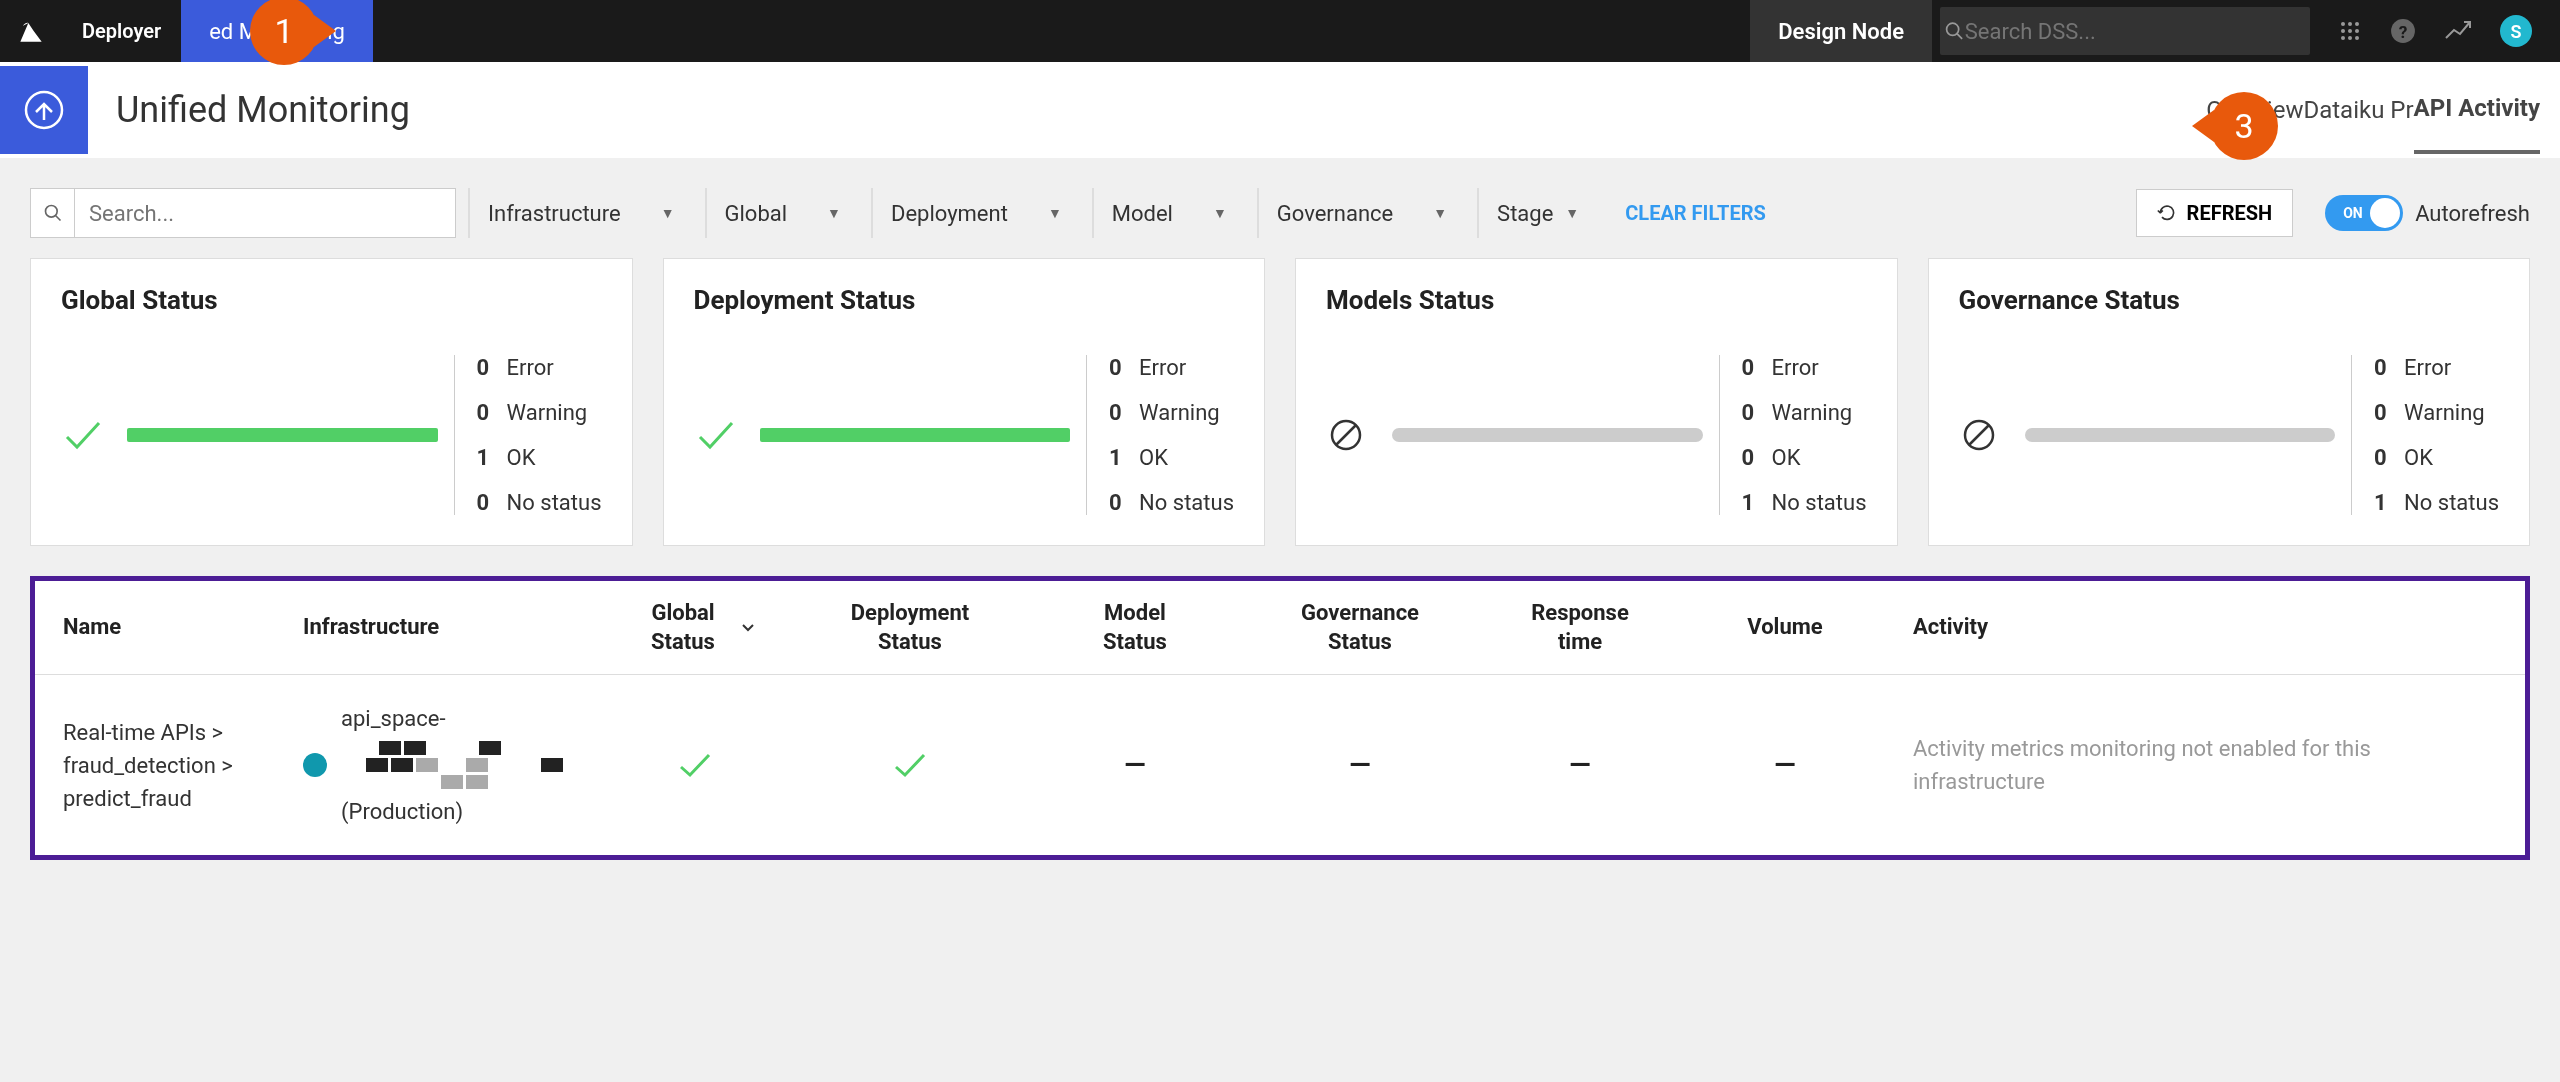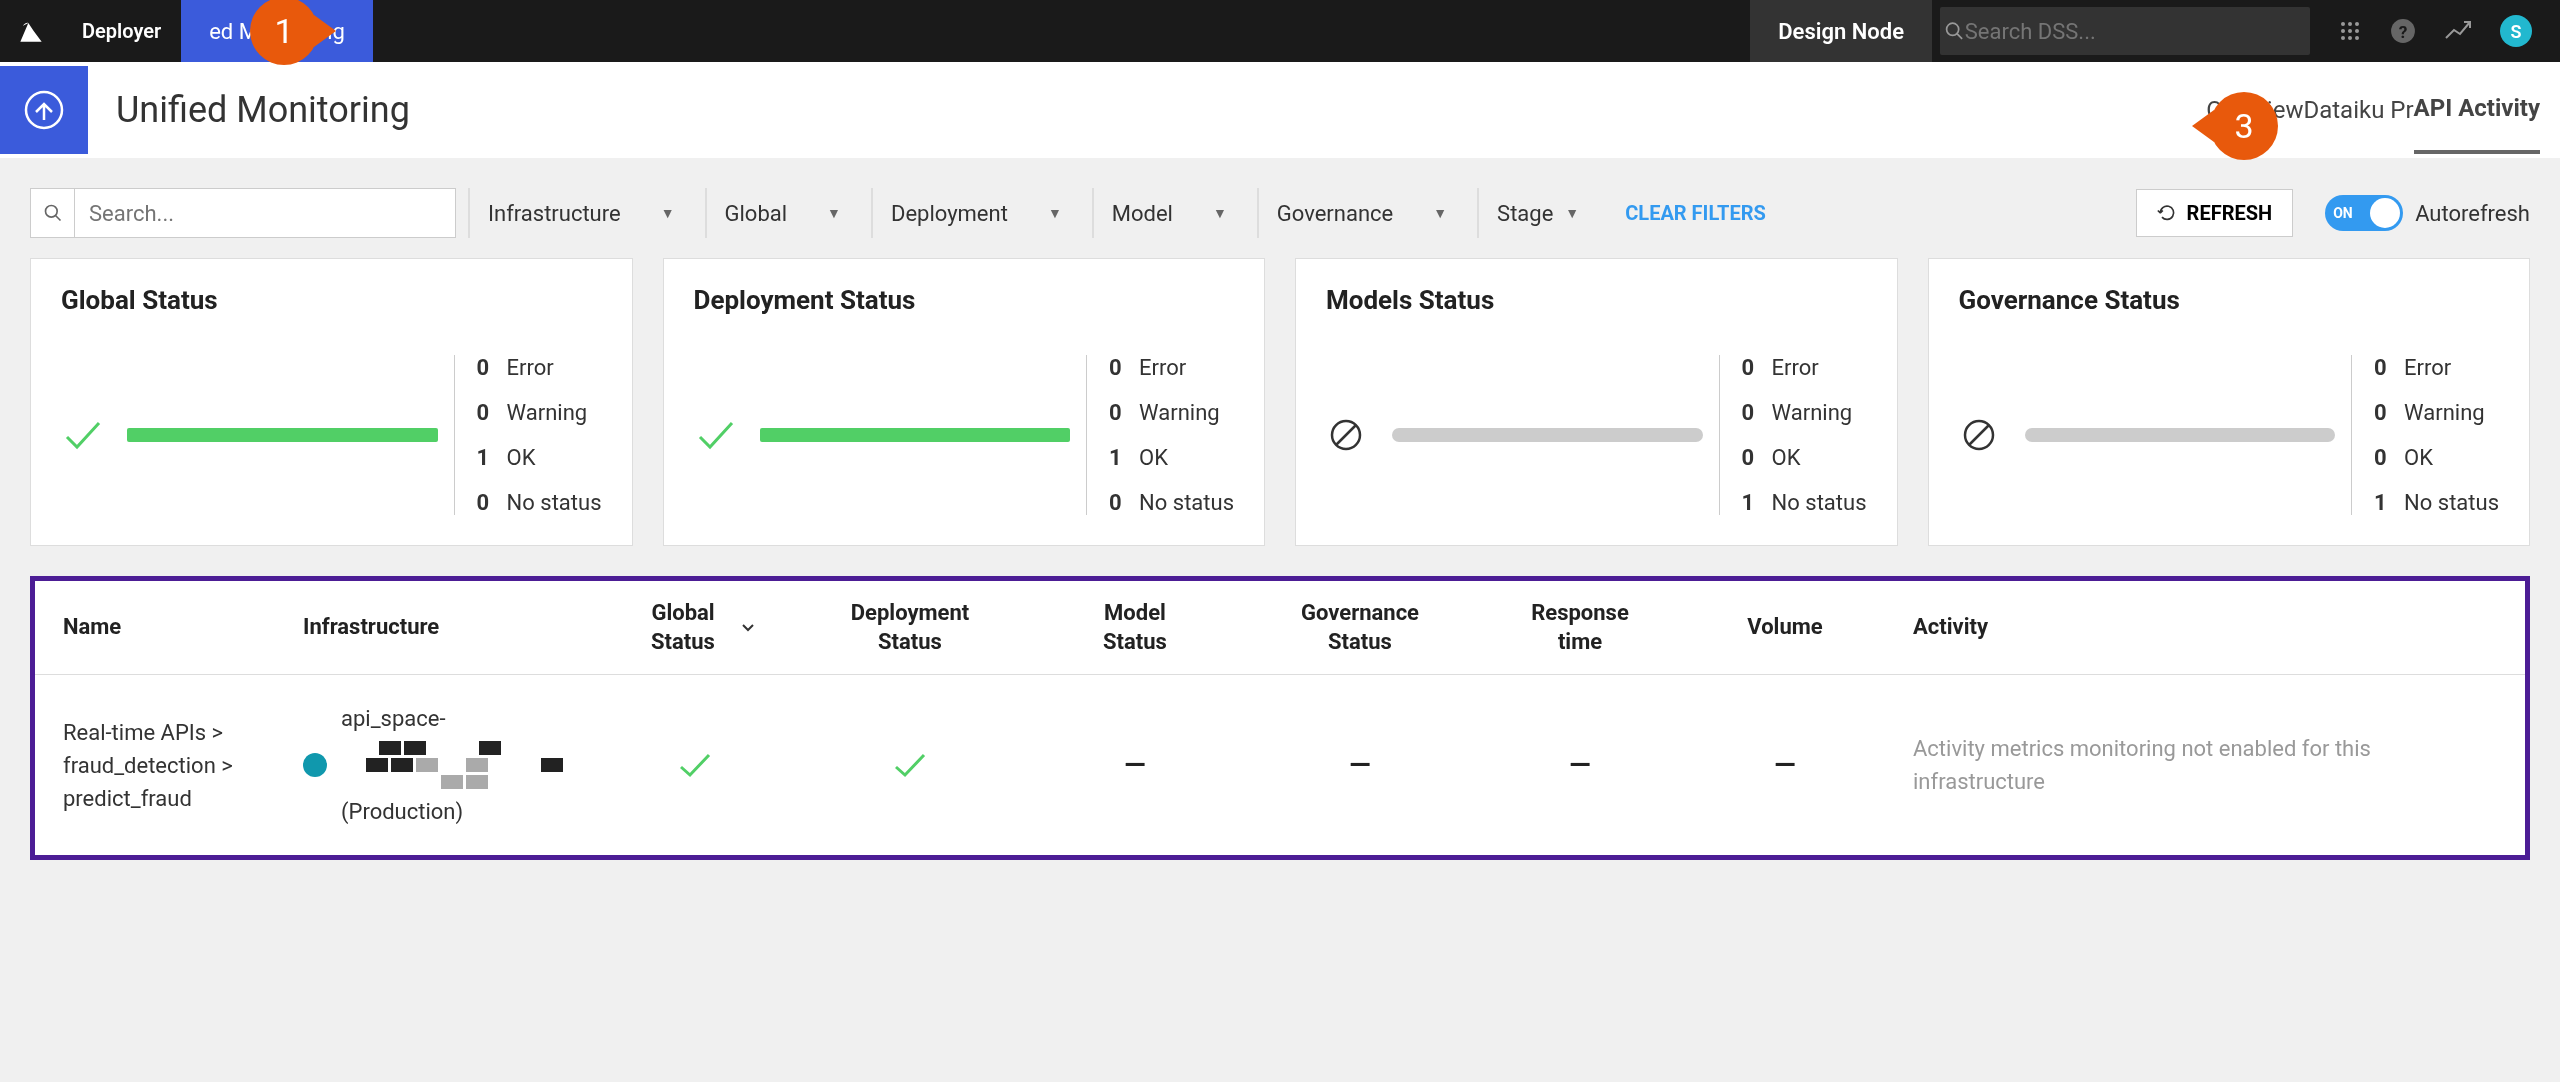--- a/index.html
+++ b/index.html
@@ -36,21 +36,21 @@
 .search-box { display: flex; align-items: center; border: 1px solid #ccc; background: #fff; height: 50px; }
 .search-box-icon { width: 44px; display: flex; align-items: center; justify-content: center; border-right: 1px solid #ccc; height: 100%; }
 .search-box input { border: none; padding: 0 14px; font-size: 22px; width: 380px; outline: none; height: 100%; }
 .filter-dd { display: flex; align-items: center; border-left: 2px solid #ddd; padding: 0 18px; height: 50px; font-size: 22px; color: #333; cursor: pointer; gap: 40px; }
 .filter-dd .caret { font-size: 14px; color: #666; }
 .clear-filters { color: #339af0; font-size: 20px; font-weight: 700; cursor: pointer; padding: 0 16px; line-height: 1.3; }
 .refresh-btn { border: 1px solid #ccc; background: #fff; padding: 0 20px; height: 48px; display: flex; align-items: center; gap: 10px; font-size: 20px; font-weight: 700; cursor: pointer; }
 .toggle-wrap { display: flex; align-items: center; gap: 12px; margin-left: 20px; }
 .toggle { width: 78px; height: 36px; background: #339af0; border-radius: 18px; position: relative; cursor: pointer; display: flex; align-items: center; }
 .toggle-knob { width: 30px; height: 30px; background: #fff; border-radius: 50%; position: absolute; right: 3px; }
-.toggle-label-on { color: #fff; font-size: 14px; font-weight: 700; position: absolute; left: 8px; }
+.toggle-label-on { color: #fff; font-size: 14px; font-weight: 700; position: absolute; left: 18px; }
 .toggle-text { font-size: 22px; color: #333; }
 
 
 .cards-row { display: flex; gap: 30px; padding: 0 30px 30px 30px; }
 .status-card { flex: 1; background: #fff; border: 1px solid #ddd; padding: 26px 30px 30px 30px; }
 .status-card h3 { font-size: 26px; font-weight: 700; color: #222; margin-bottom: 40px; }
 .status-body { display: flex; align-items: center; gap: 16px; }
 .status-check { flex: 0 0 50px; }
 .status-bar { flex: 1; height: 14px; background: #51cf66; border-radius: 2px; }
 .status-bar.gray { background: #ccc; border-radius: 7px; }

